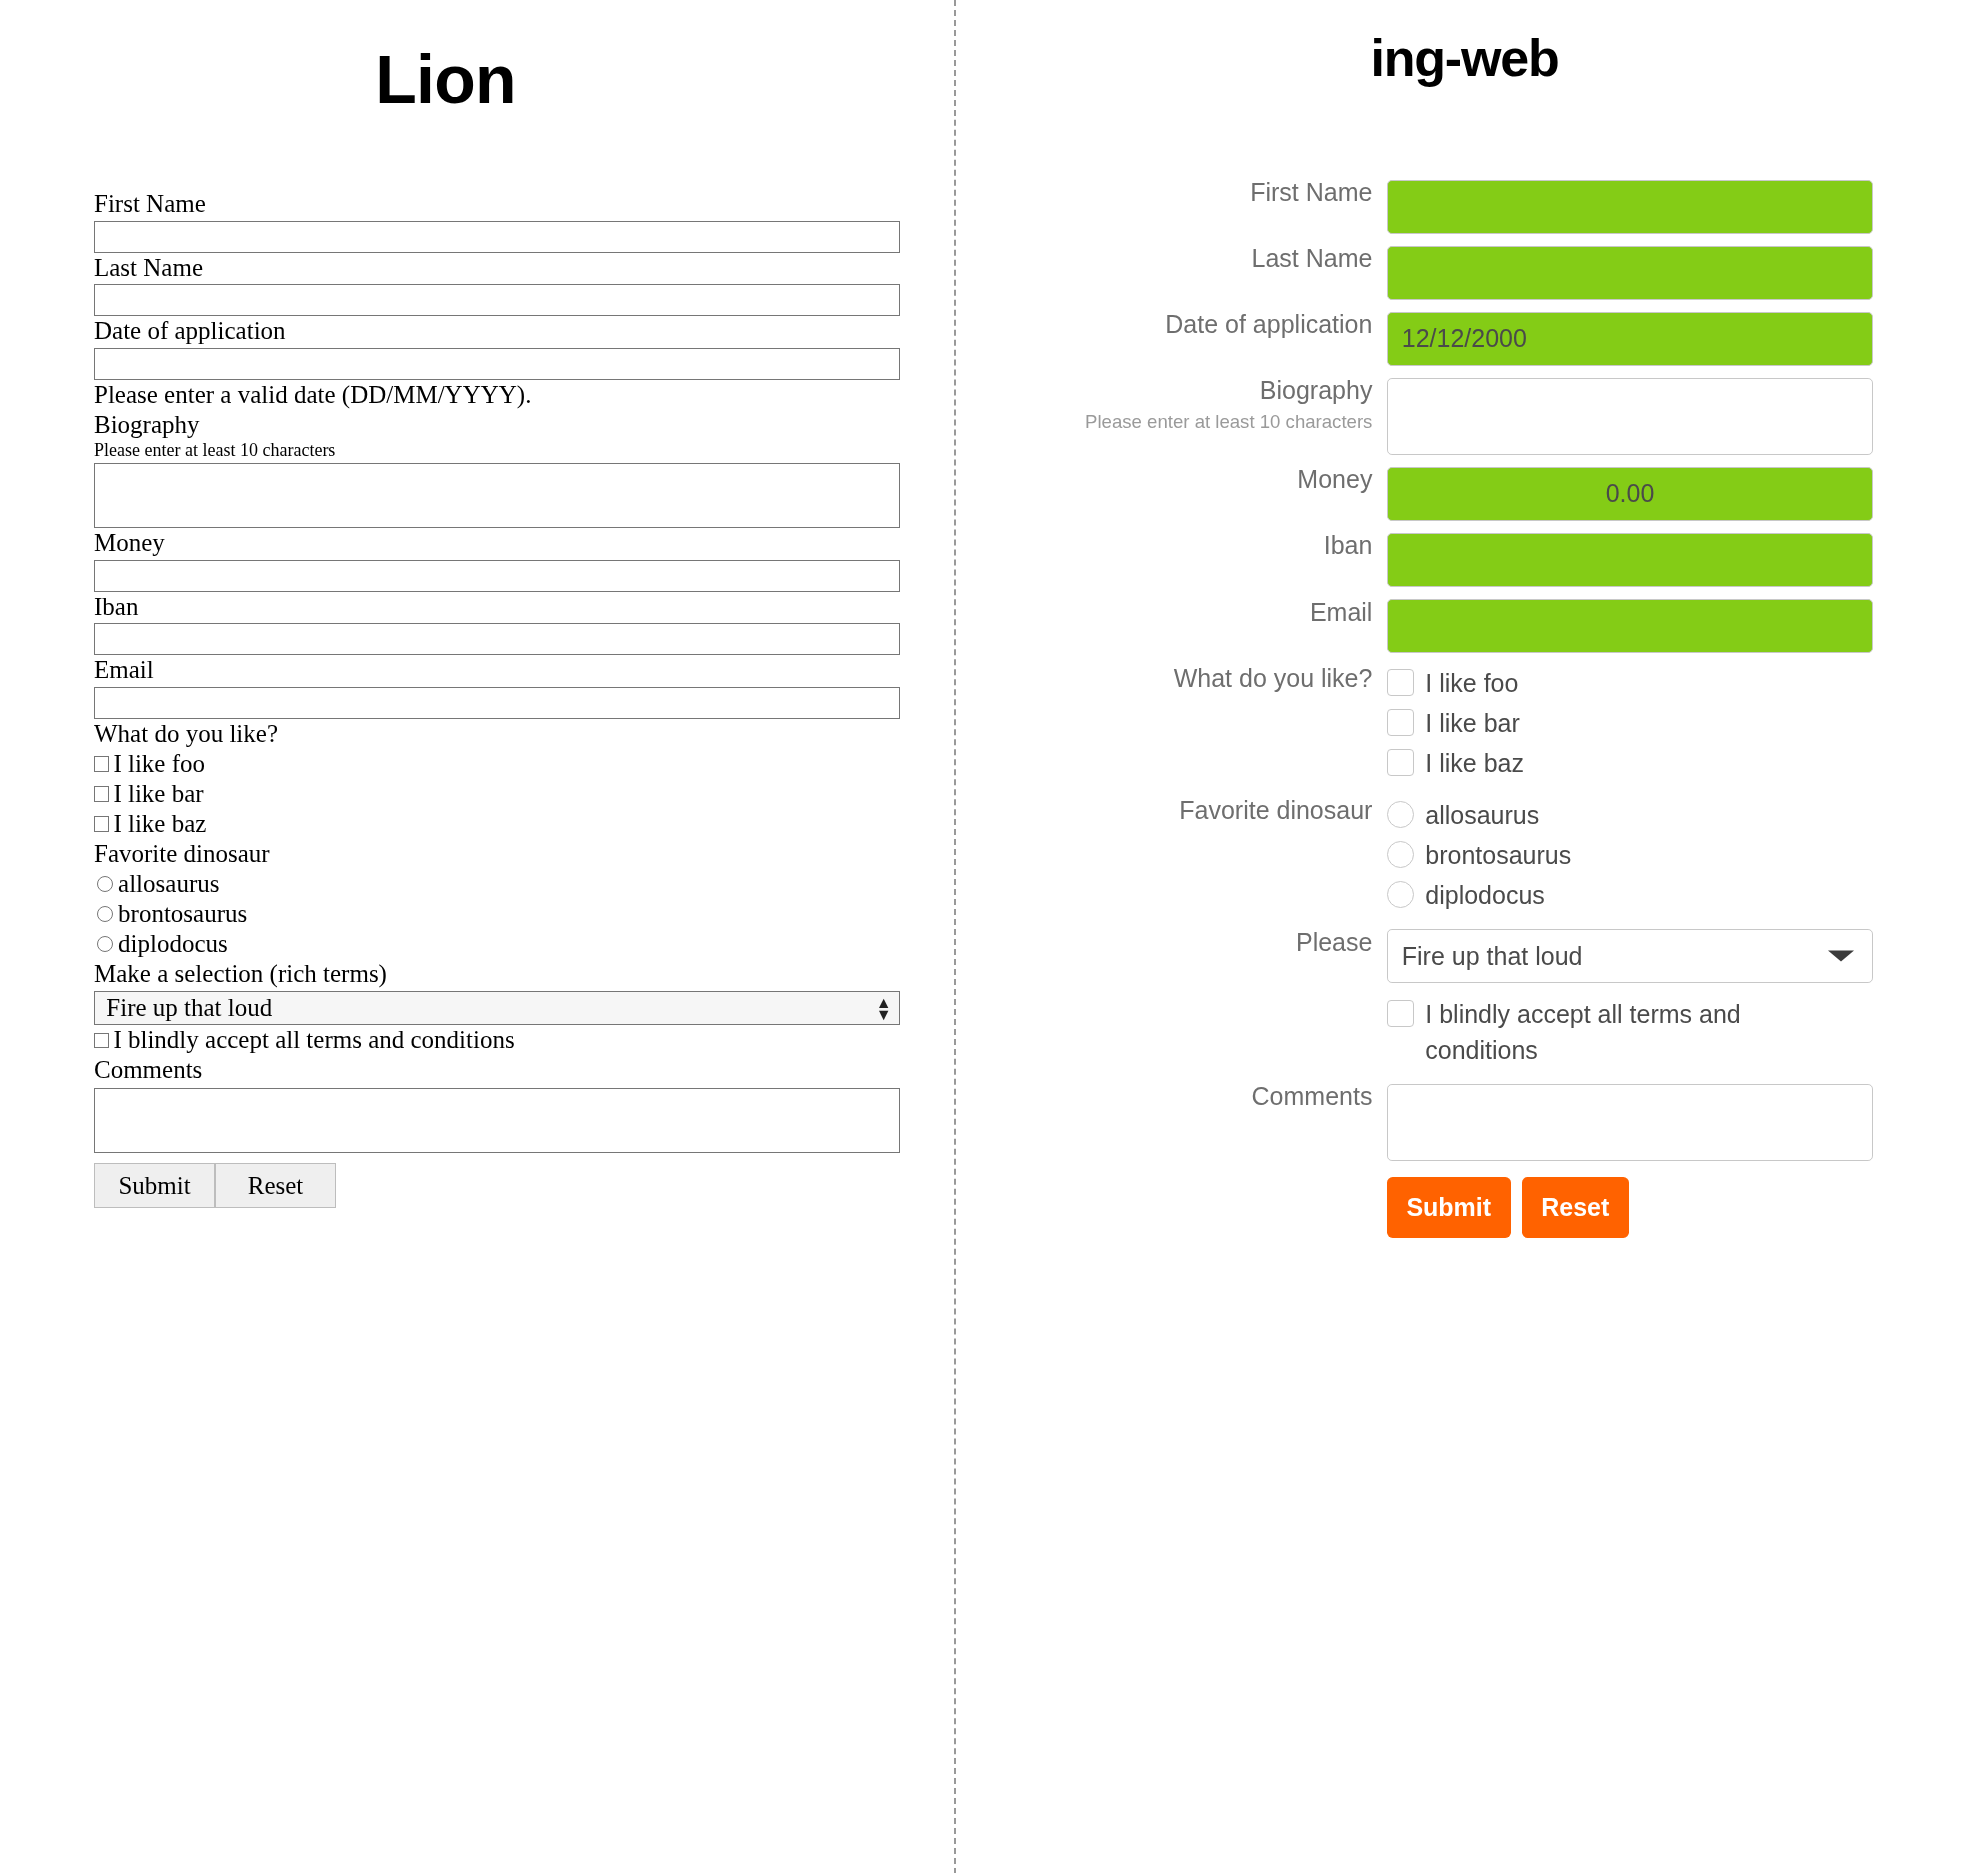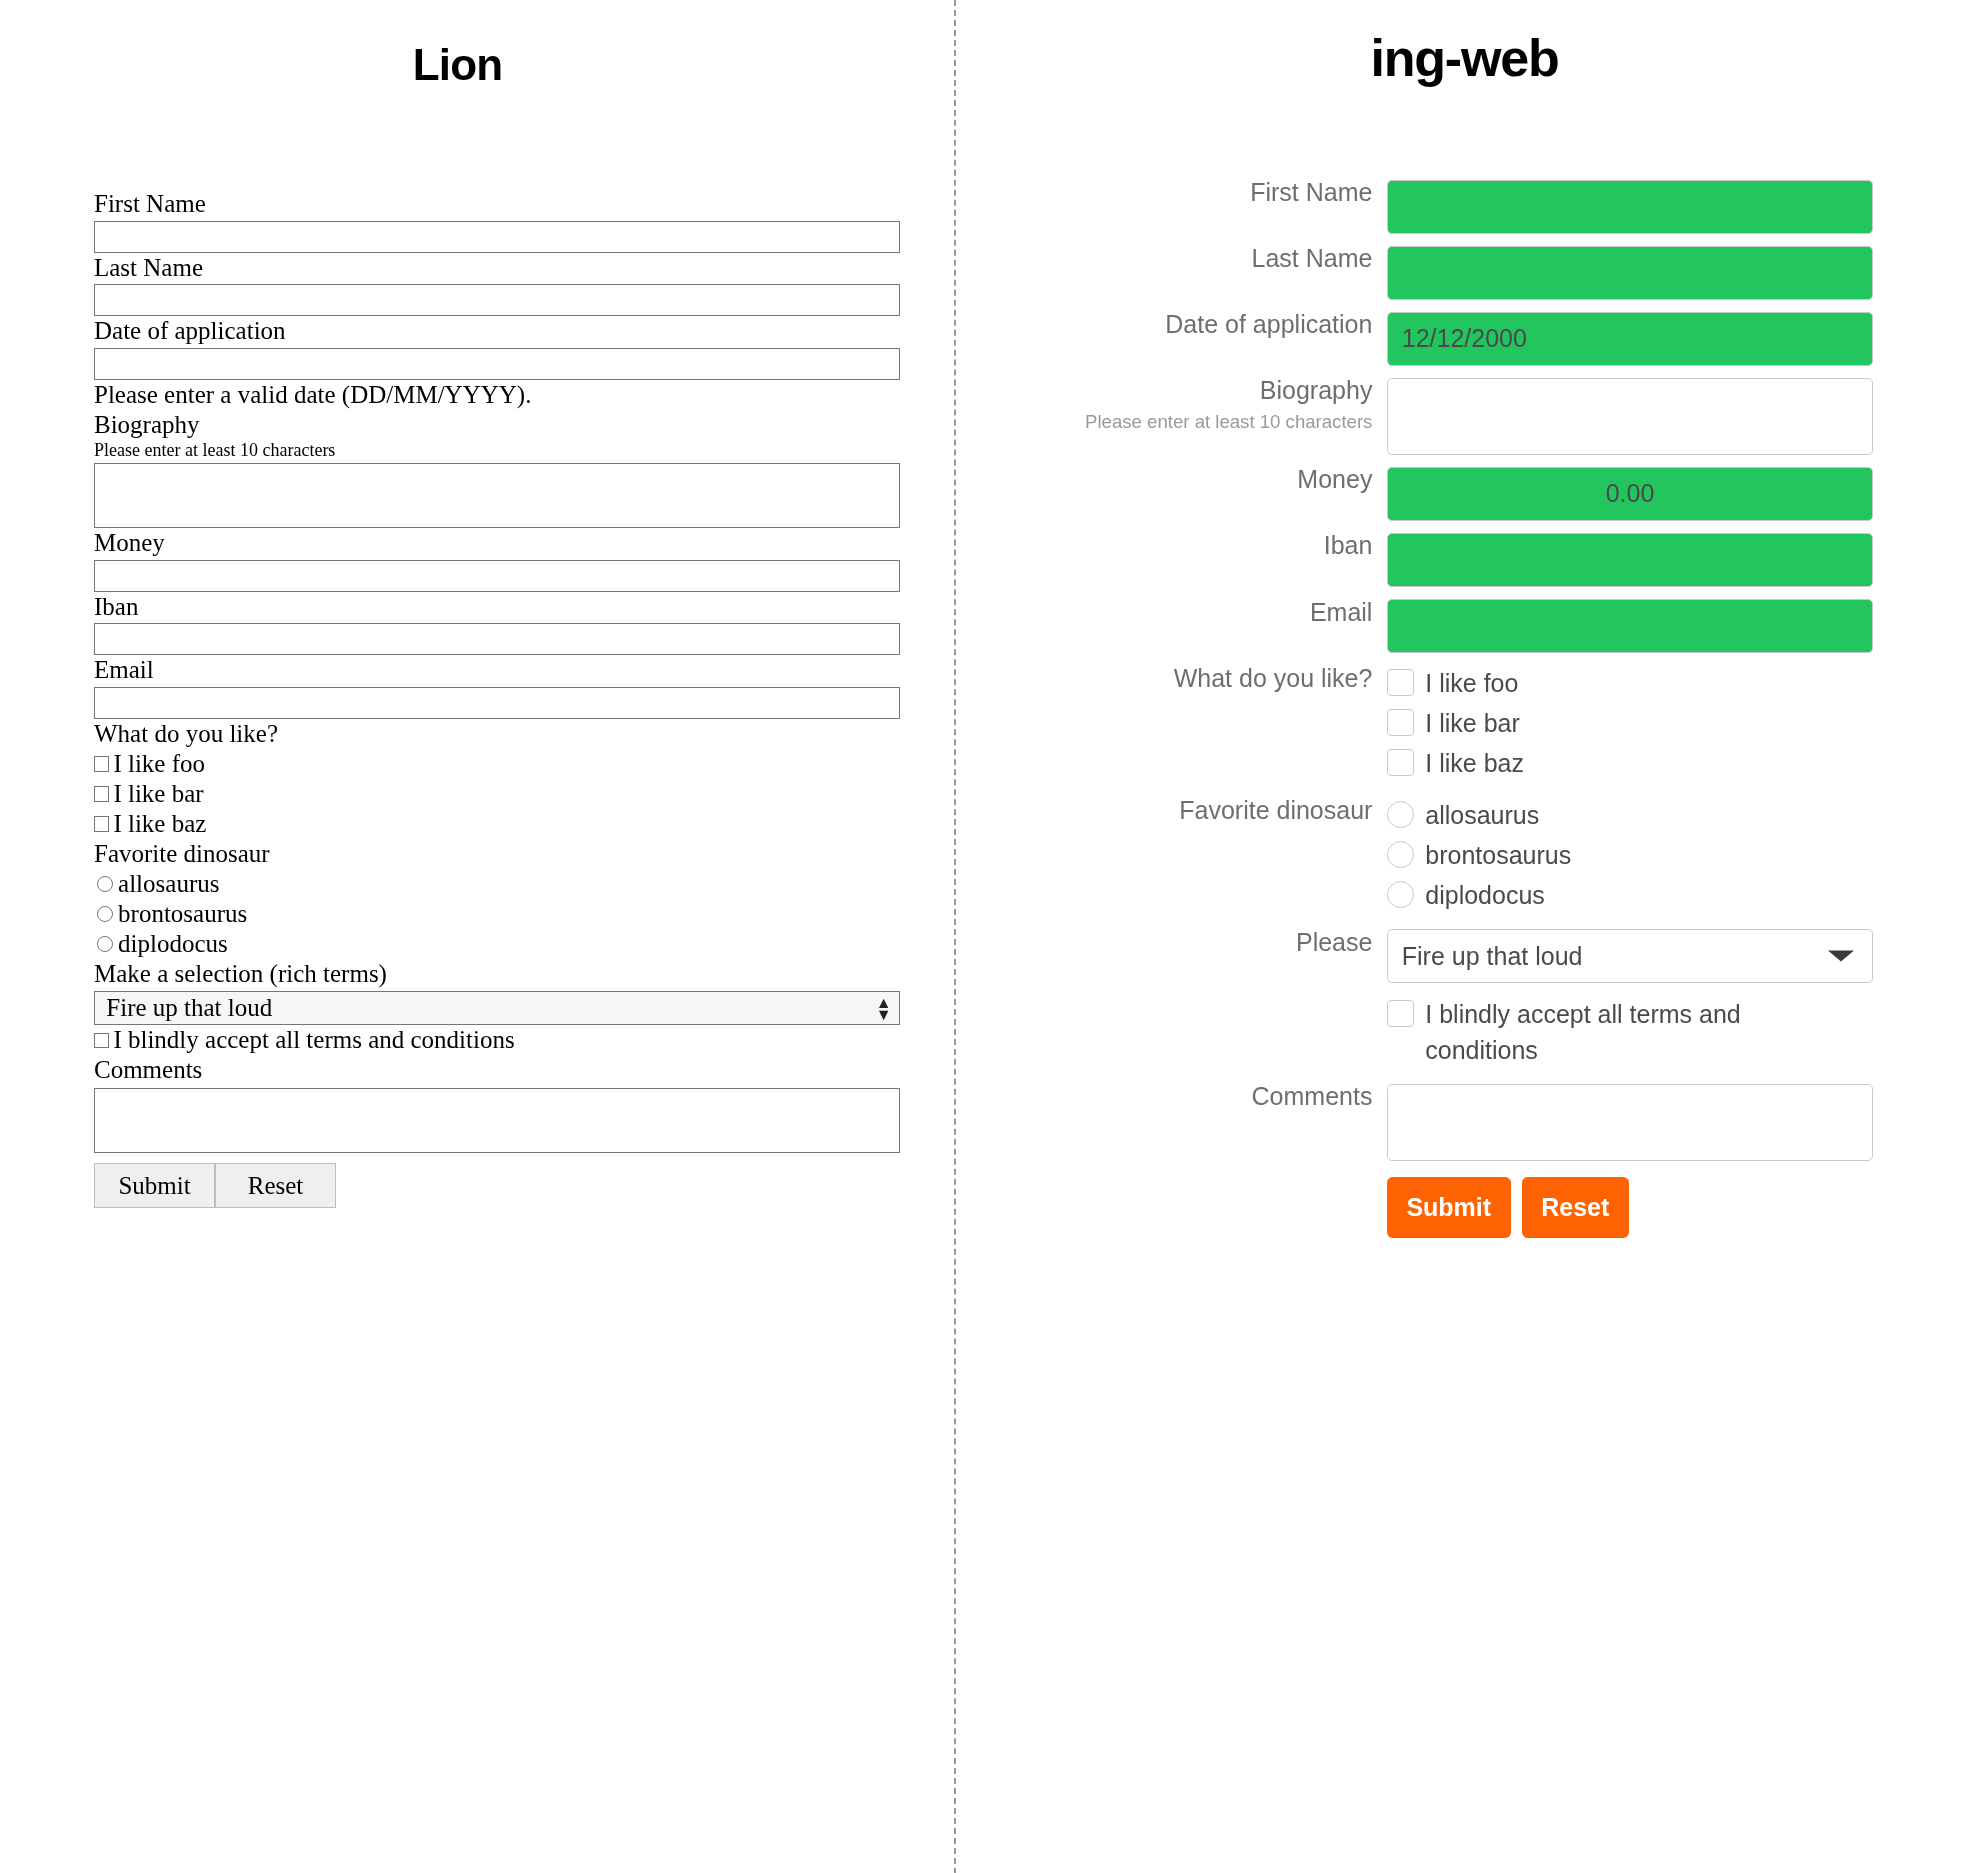--- a/index.html
+++ b/index.html
@@ -40,23 +40,22 @@
     color: #000000;
   }
   .left-title {
     position: absolute;
     left: 0;
     top: 40px;
     width: 891px;
     text-align: center;
     font-family: "Liberation Sans", sans-serif;
     font-weight: bold;
-    font-size: 44px;
+    font-size: 68px;
     letter-spacing: -0.8px;
-    padding-left: 12px;
   }
   .left-form {
     position: absolute;
     left: 94px;
     top: 189px;
     width: 810px;
   }
   .l-label {
     font-size: 25px;
     line-height: 30px;
@@ -211,21 +210,21 @@
   .r-field-col {
     flex: 1 1 auto;
     padding-top: 1.6px;
   }
   .r-input {
     box-sizing: border-box;
     width: 486px;
     height: 54px;
     border: 1.2px solid #c8c8c8;
     border-radius: 4.9px;
-    background: #22c55e;
+    background: #84cc16;
     display: flex;
     align-items: center;
     padding: 0 13.8px;
     font-size: 25px;
     color: #4a4a4a;
   }
   .r-input.right-align { justify-content: center; }
   .r-textarea {
     box-sizing: border-box;
     width: 486px;

